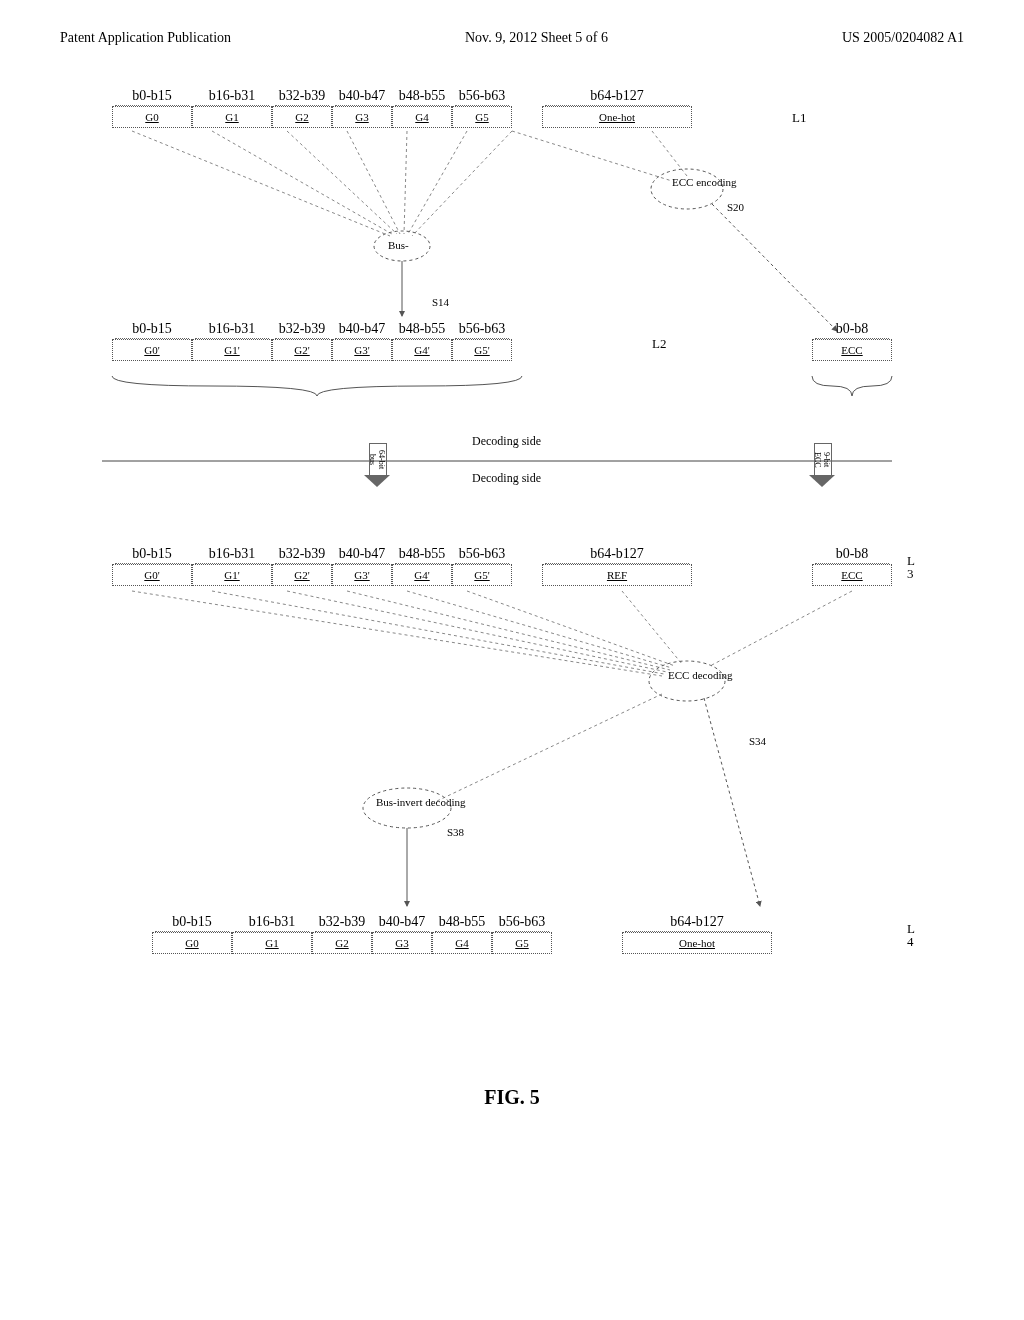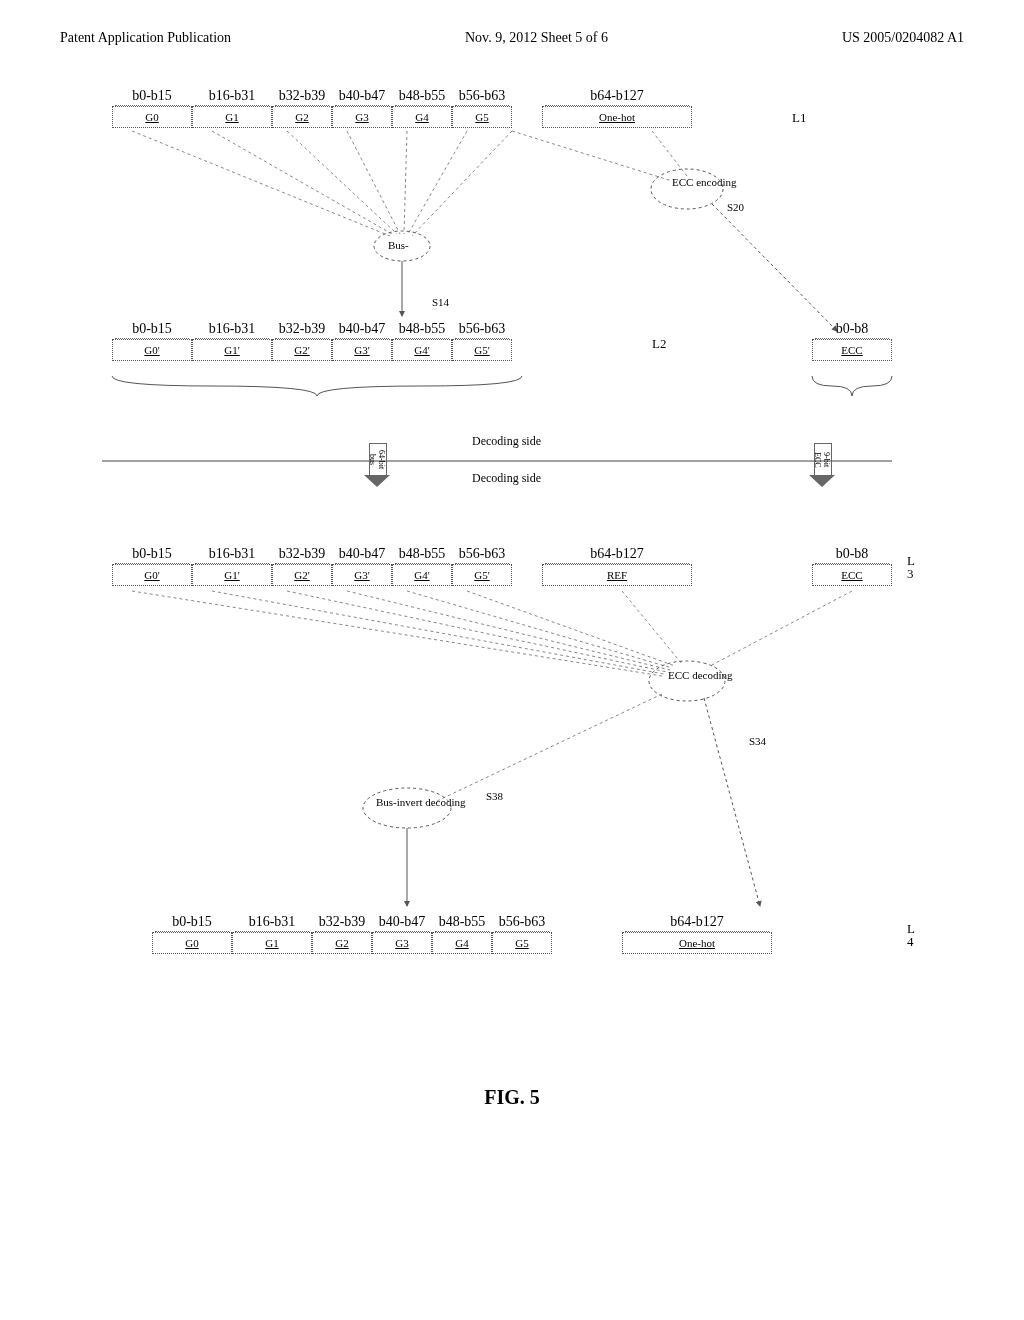--- a/index.html
+++ b/index.html
@@ -270,21 +270,21 @@
   </div>
 
   <div class="process-label" style="top:593px; left:576px; text-align:center; width:40px;">
     <span>ECC decoding</span>
   </div>
   <div class="process-label" style="top:623px; left:657px;margin-top:36px;">S34</div>
 
   <div class="process-label" style="top:720px; left:284px; text-align:center; width:64px;">
     <span>Bus-invert decoding</span>
   </div>
-  <div class="process-label" style="top:714px; left:355px;margin-left:39px;">S38</div>
+  <div class="process-label" style="top:750px; left:355px;">S38</div>
 
   <div class="bit-label-row" style="top:838px; left:60px;">
     <div class="bit-label" style="width:80px">b0-b15</div>
     <div class="bit-label" style="width:80px">b16-b31</div>
     <div class="bit-label" style="width:60px">b32-b39</div>
     <div class="bit-label" style="width:60px">b40-b47</div>
     <div class="bit-label" style="width:60px">b48-b55</div>
     <div class="bit-label" style="width:60px">b56-b63</div>
     <div style="width:70px"></div>
     <div class="bit-label" style="width:150px">b64-b127</div>

